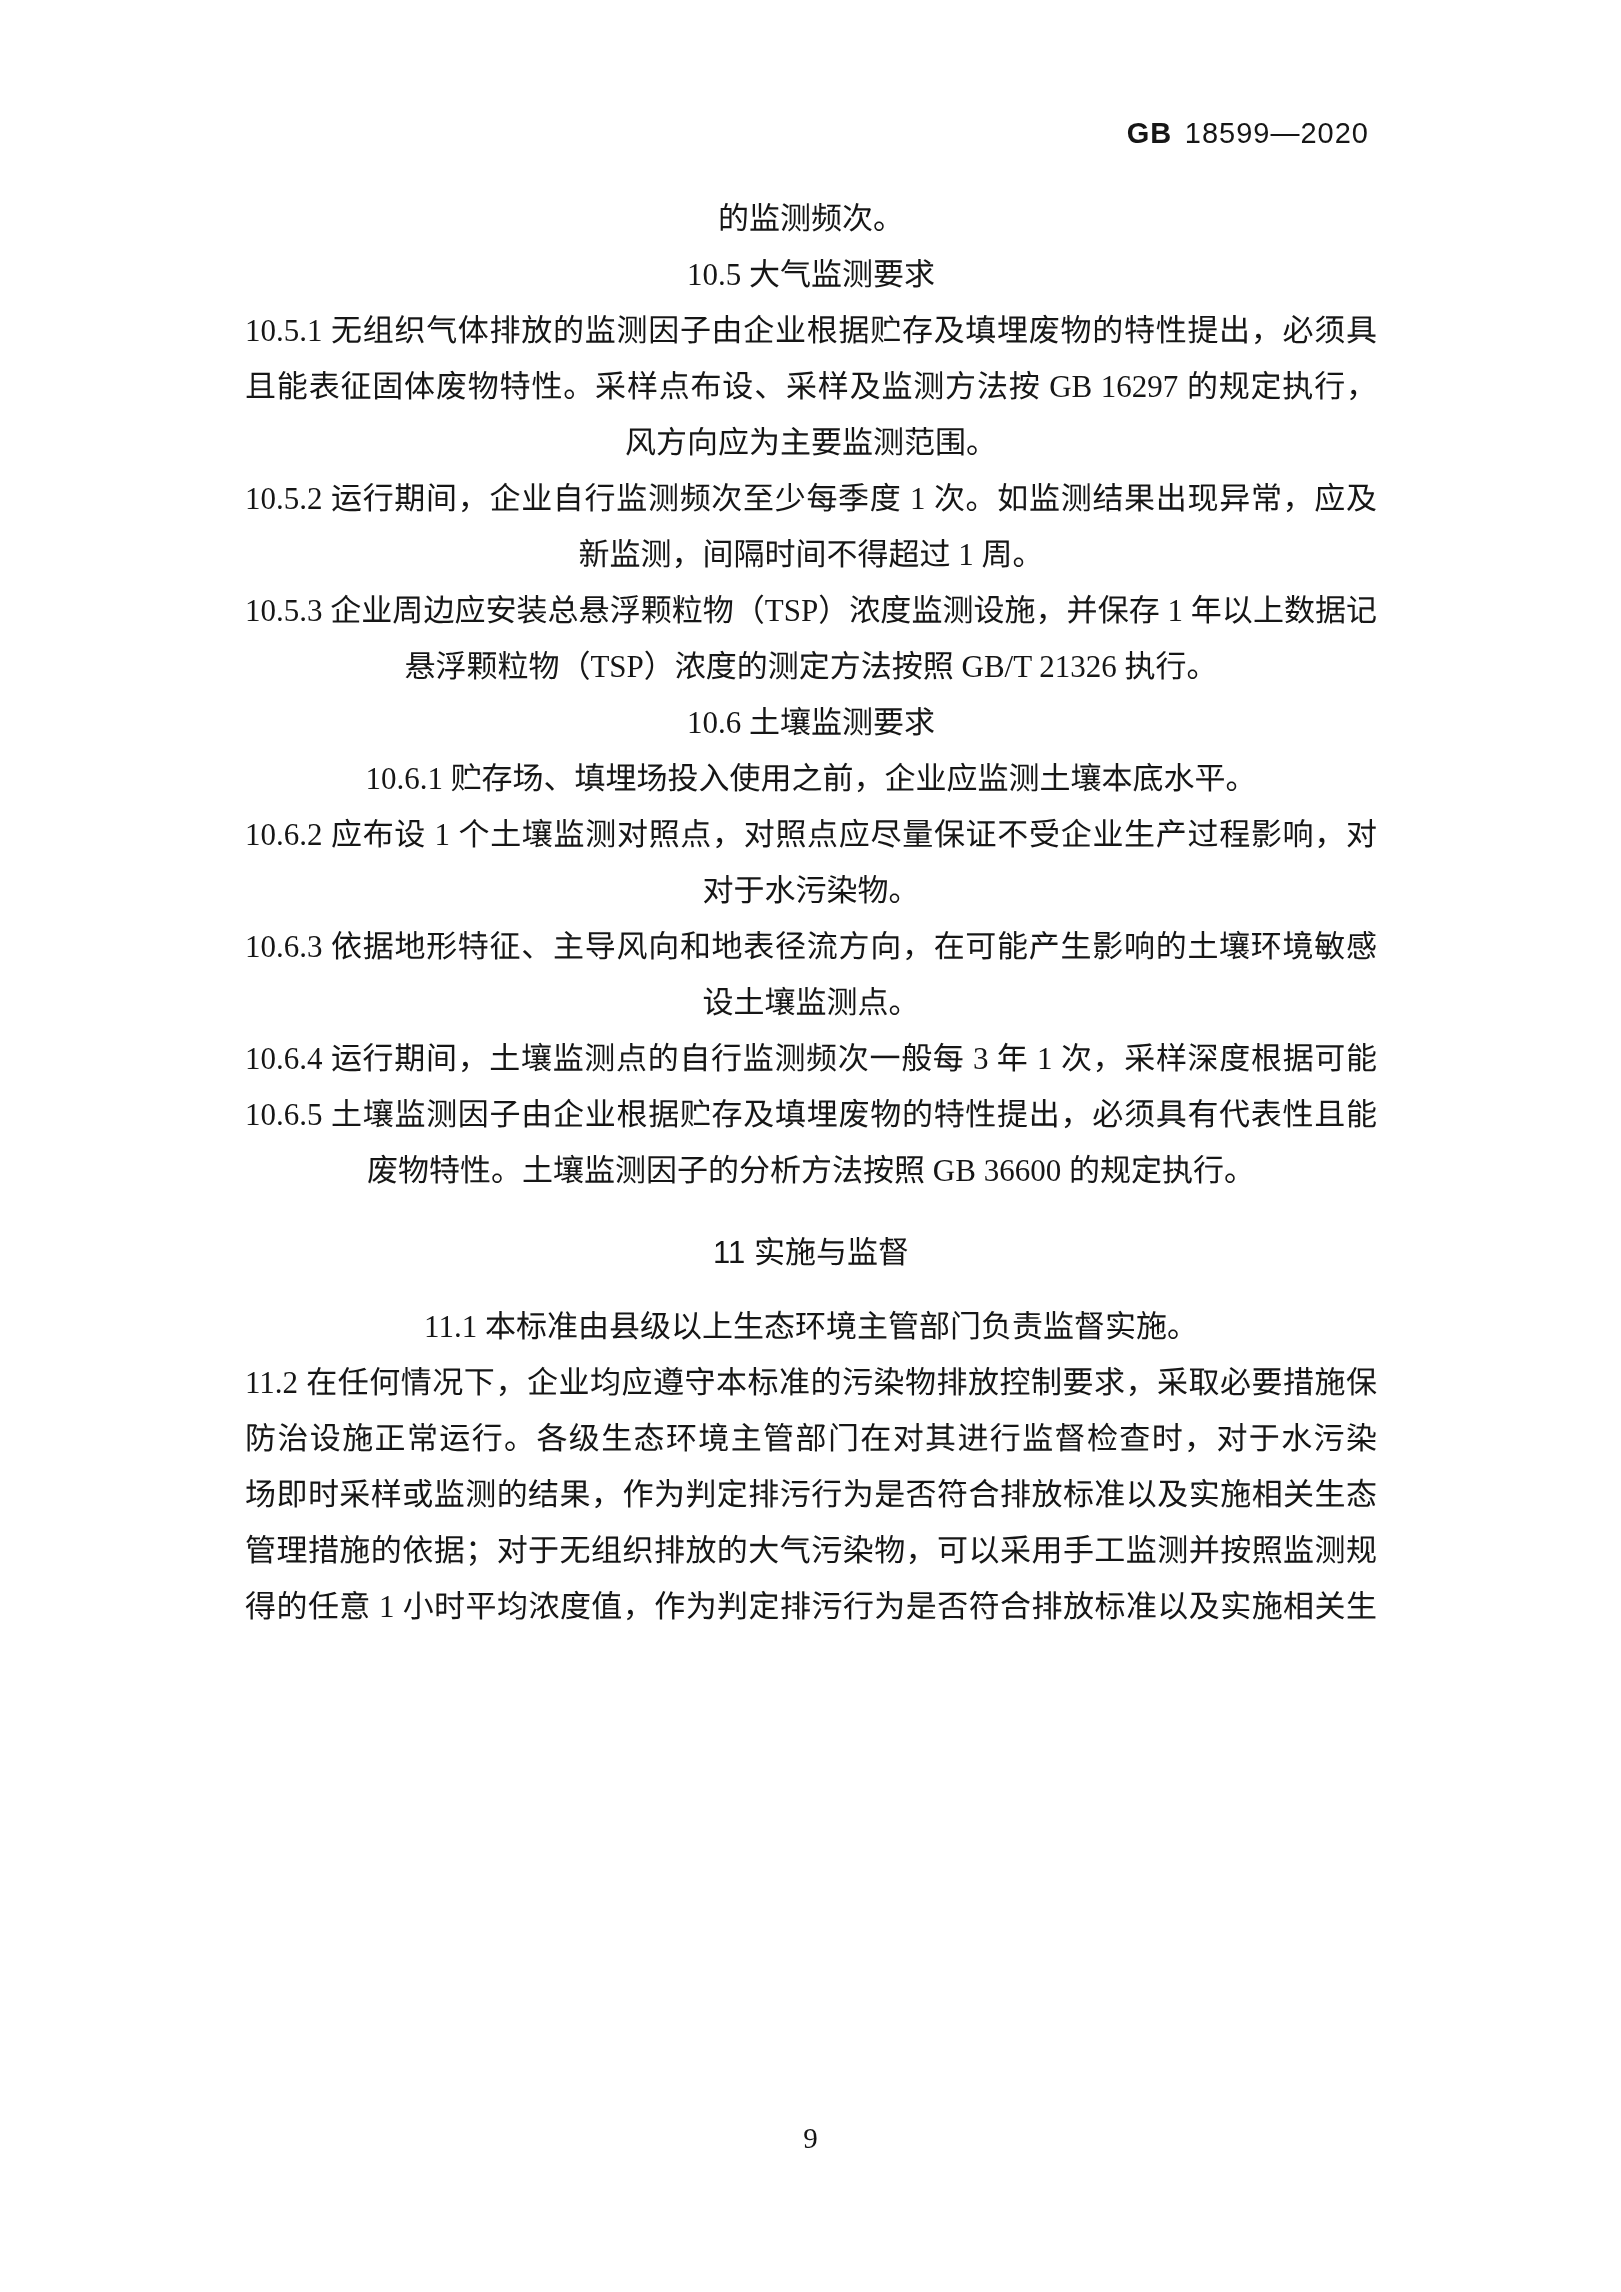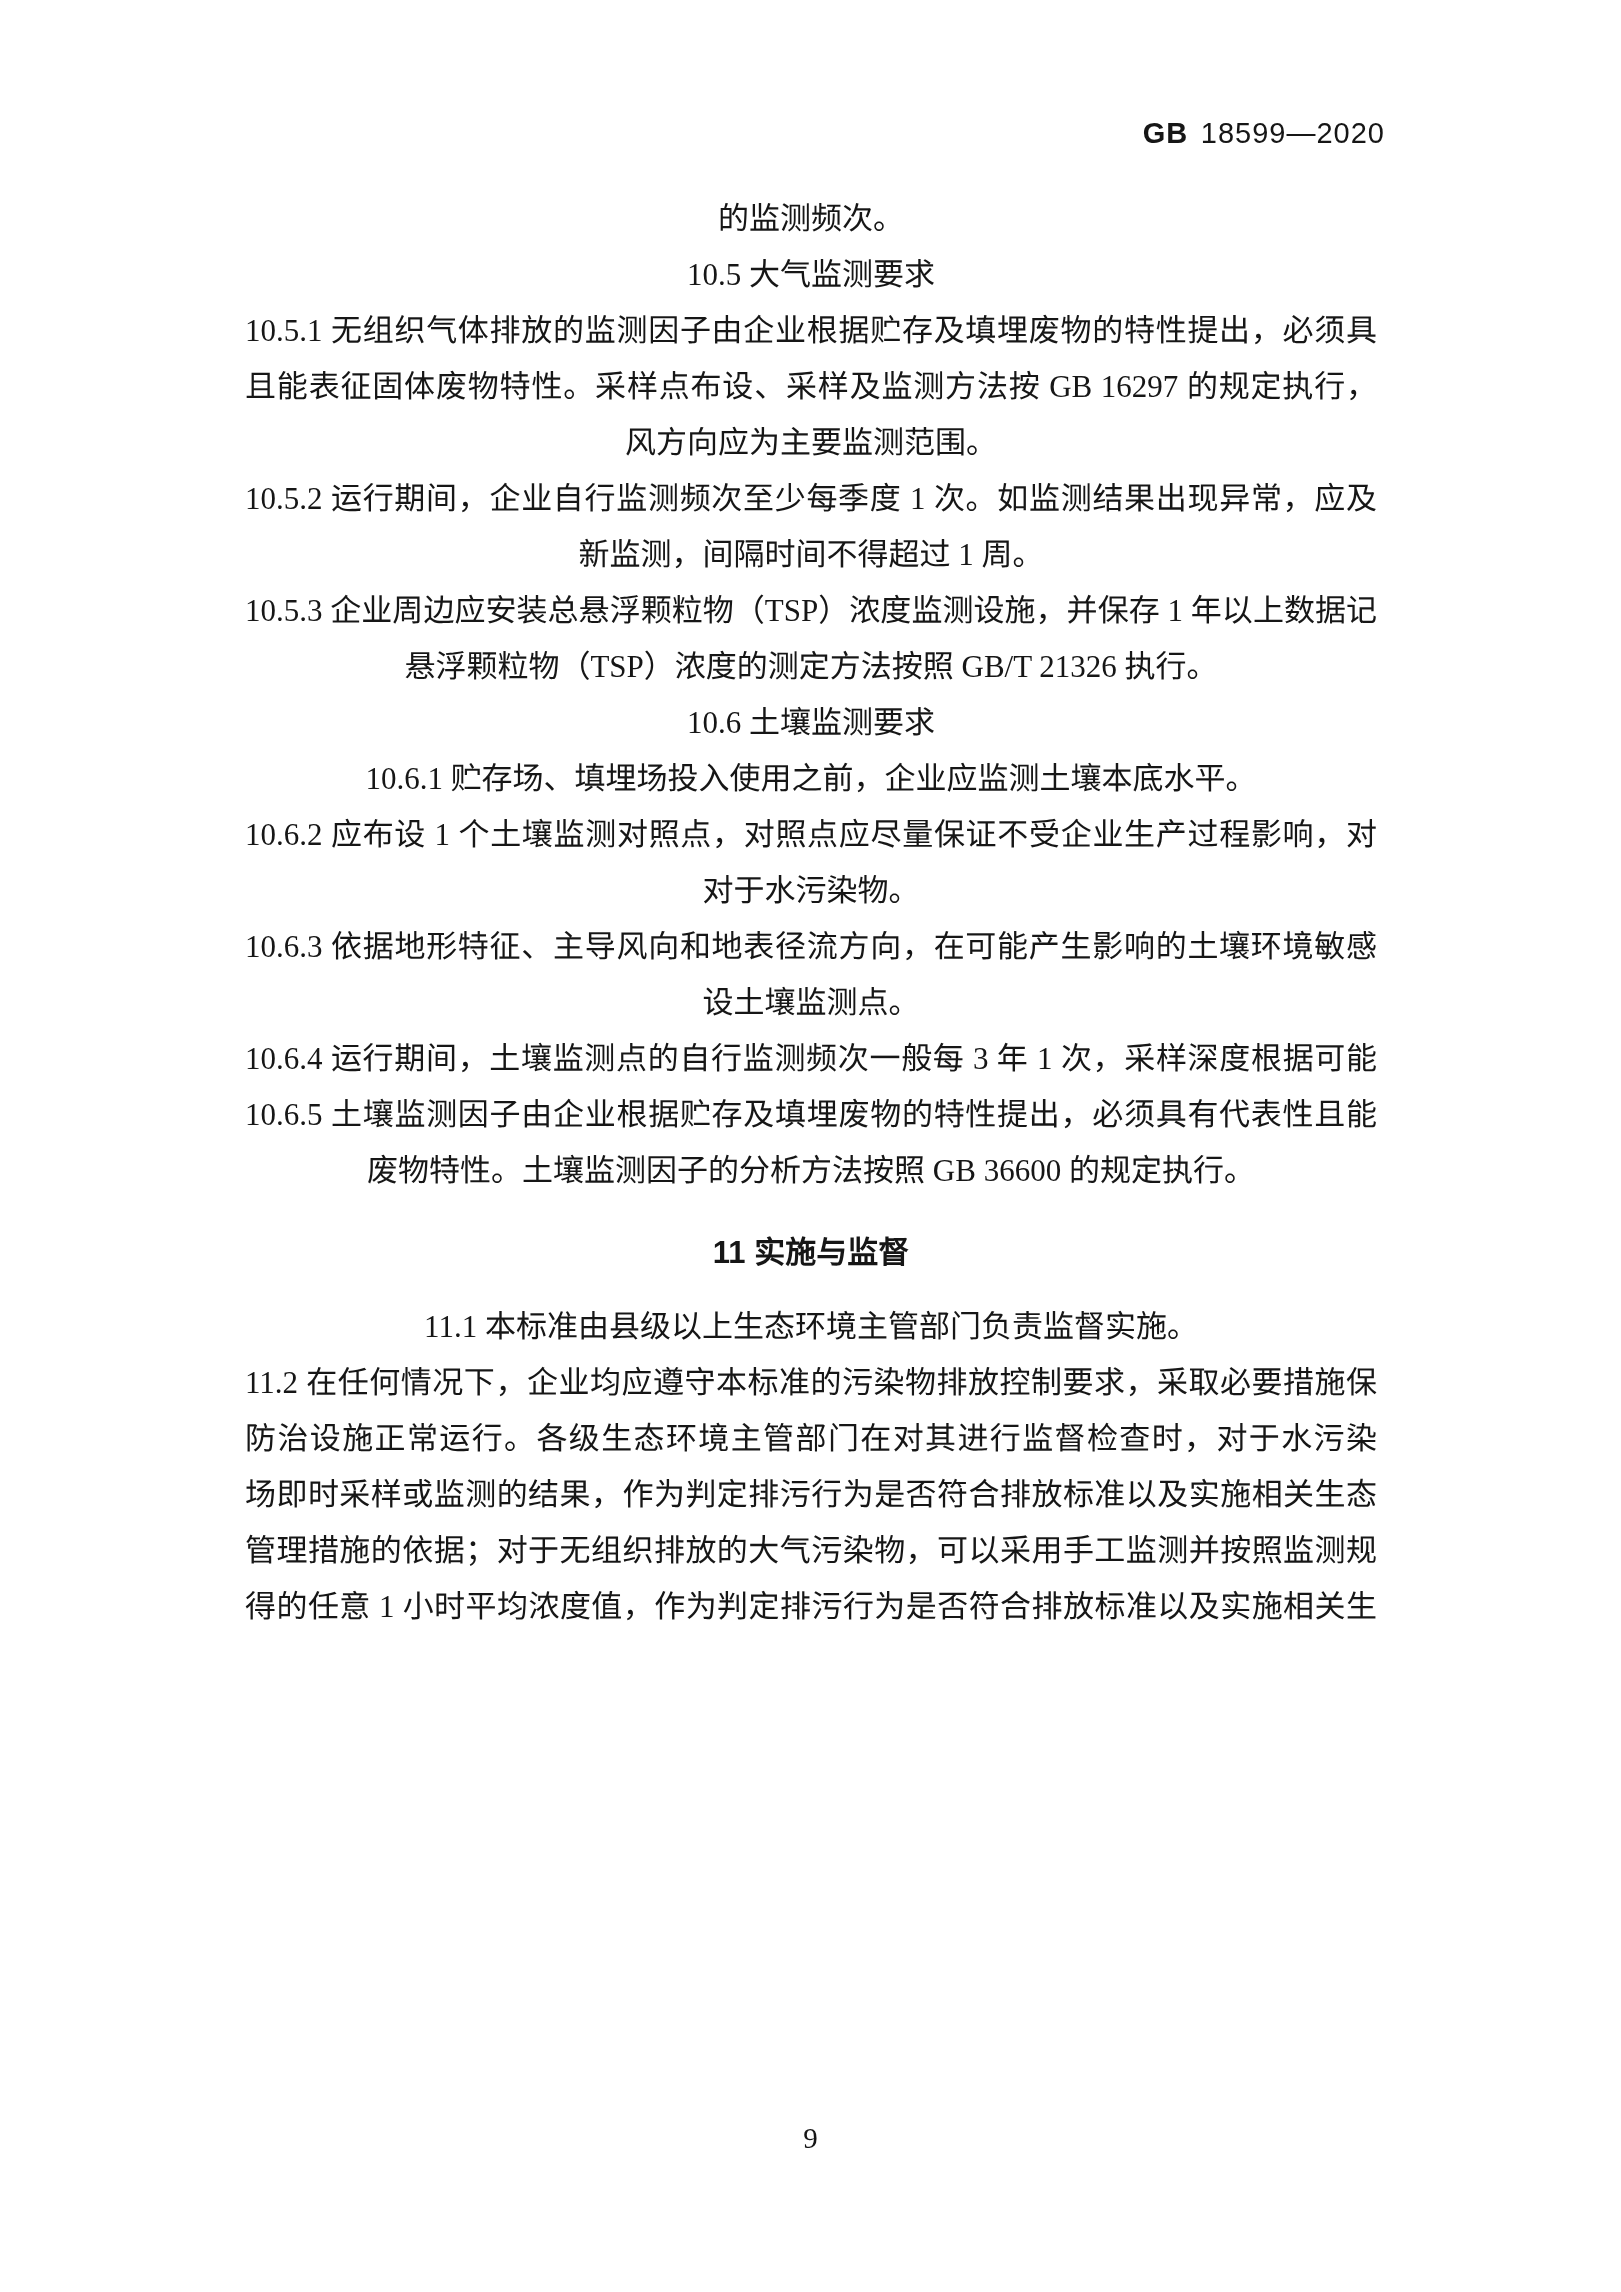--- a/index.html
+++ b/index.html
@@ -14,21 +14,21 @@
     margin: 0 auto;
     background: #ffffff;
     color: #161616;
     font-family: "Liberation Serif", "DejaVu Serif", serif;
     overflow: hidden;
   }
   
   .page-header {
     position: absolute;
     top: 119px;
-    right: 236px;
+    right: 252px;
     font-family: "Liberation Sans", "DejaVu Sans", sans-serif;
     font-size: 29px;
     line-height: 29px;
     letter-spacing: 1px;
     white-space: nowrap;
   }
   .code-prefix {
     font-weight: 700;
     margin-right: 12.7px;
   }
@@ -46,21 +46,21 @@
     overflow: hidden;
     white-space: normal;
     text-align: center;
   }
   .line.justified {
     text-align: justify;
     text-align-last: justify;
   }
   .line.chapter-heading {
     margin-top: 25.5px;
-    font-weight: 700;
+    font-weight: 400;
     font-family: "Liberation Sans", "DejaVu Sans", sans-serif;
   }
   .line.chapter-heading + .line {
     margin-top: 18.6px;
   }
   
   .page-number {
     position: absolute;
     top: 2122px;
     left: 0;

